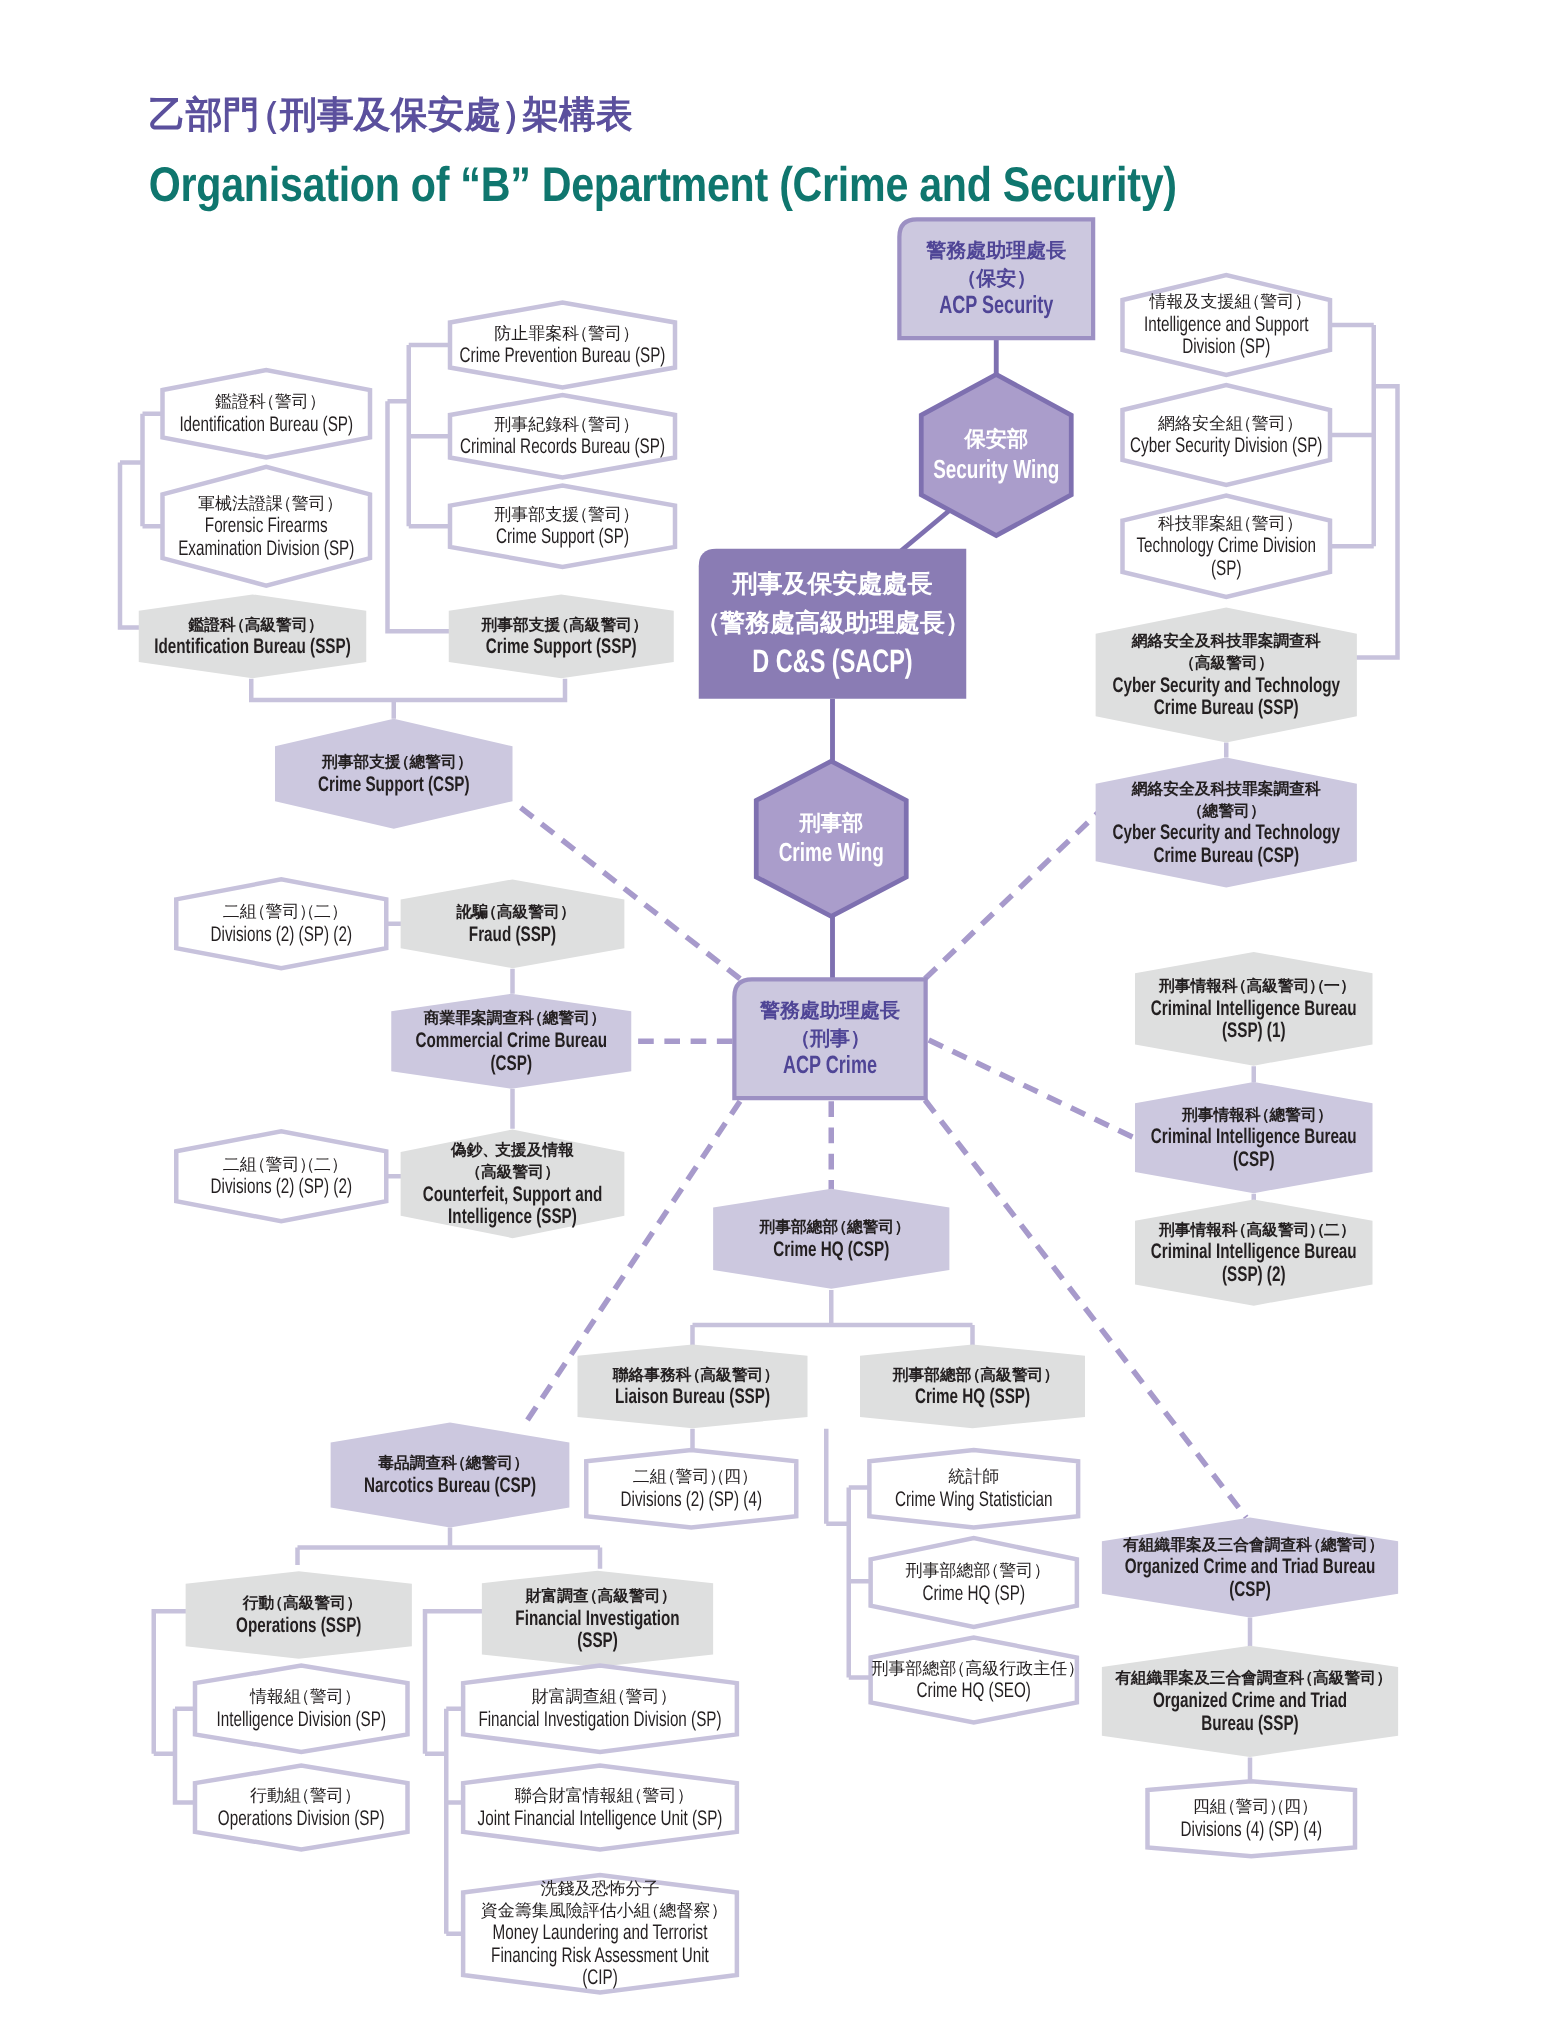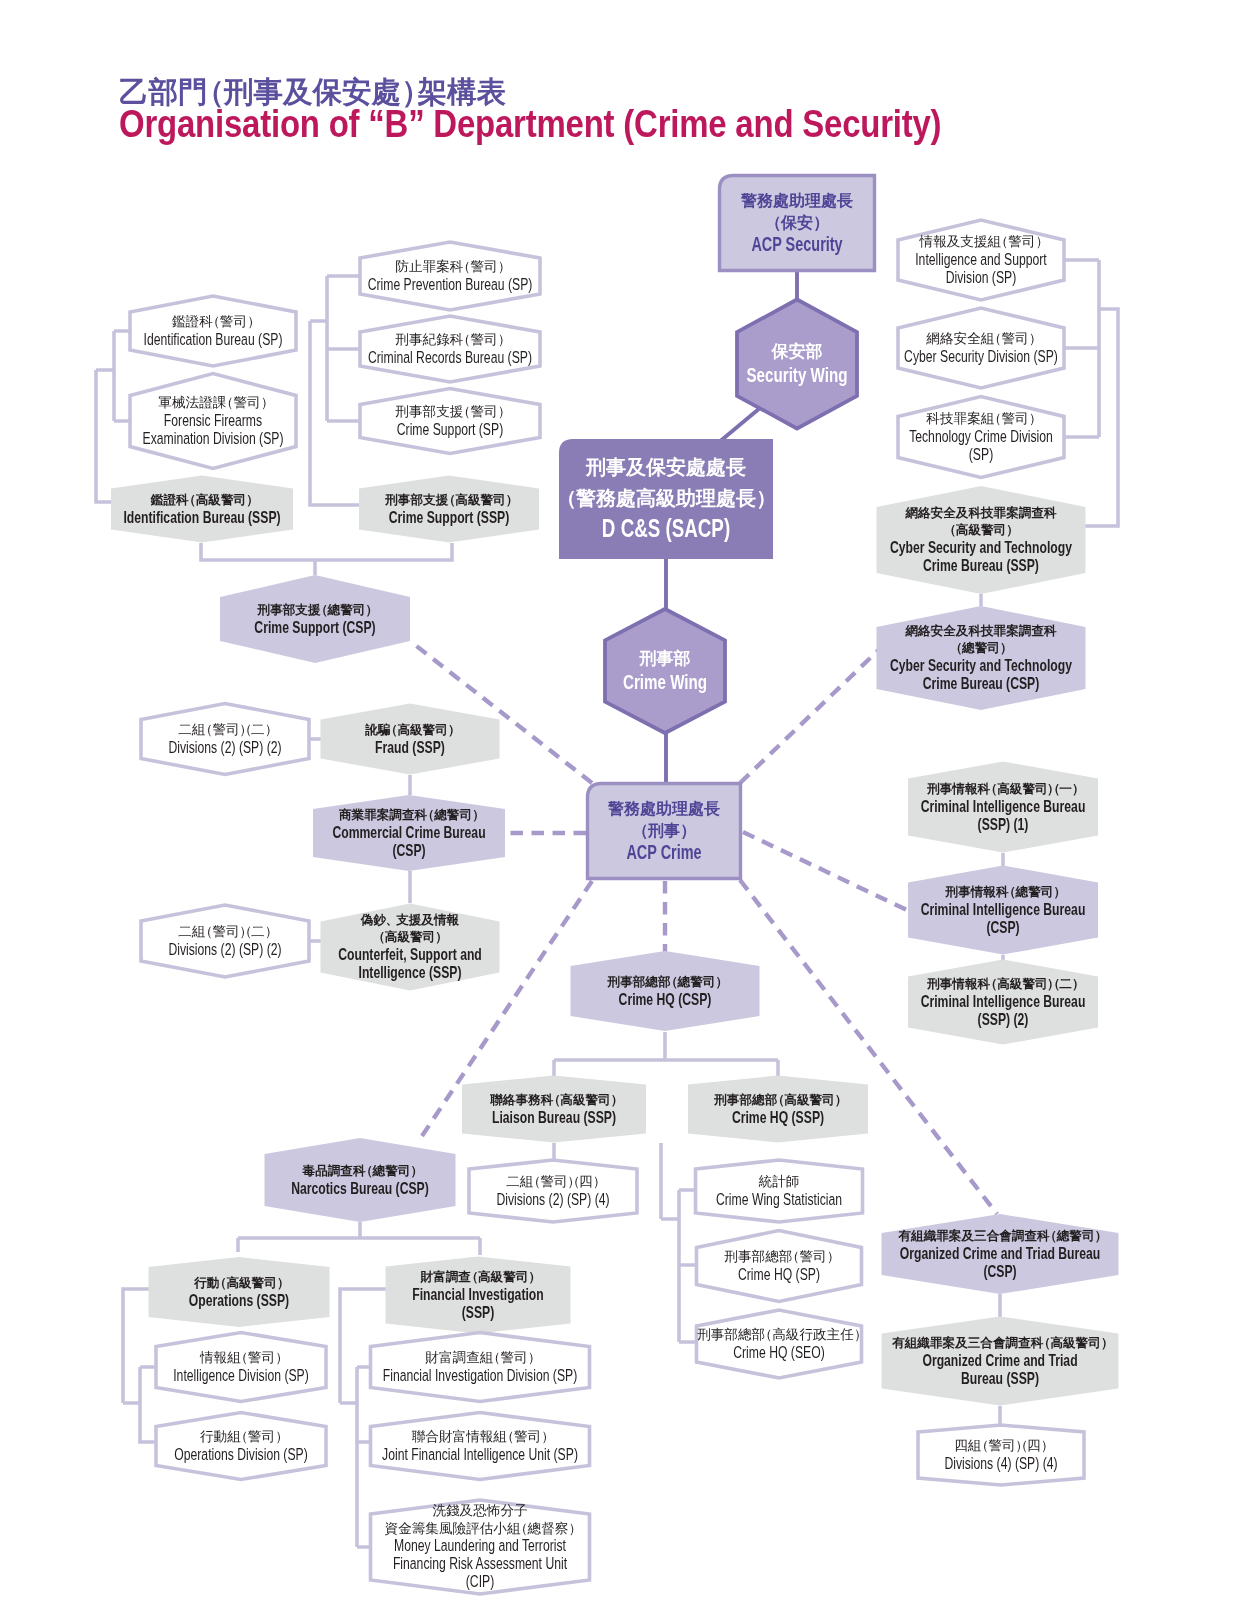--- a/index.html
+++ b/index.html
@@ -724,16 +724,16 @@
         <text x="297.77" y="94.00" fill="#5B509D" font-size="29.5" font-weight="700" text-anchor="middle" font-family="&quot;Liberation Sans&quot;,&quot;DejaVu Sans&quot;,sans-serif">及</text>
         <text x="327.27" y="94.00" fill="#5B509D" font-size="29.5" font-weight="700" text-anchor="middle" font-family="&quot;Liberation Sans&quot;,&quot;DejaVu Sans&quot;,sans-serif">保</text>
         <text x="356.77" y="94.00" fill="#5B509D" font-size="29.5" font-weight="700" text-anchor="middle" font-family="&quot;Liberation Sans&quot;,&quot;DejaVu Sans&quot;,sans-serif">安</text>
         <text x="386.27" y="94.00" fill="#5B509D" font-size="29.5" font-weight="700" text-anchor="middle" font-family="&quot;Liberation Sans&quot;,&quot;DejaVu Sans&quot;,sans-serif">處</text>
         <text x="416.06" y="94.00" fill="#5B509D" font-size="29.5" font-weight="700" text-anchor="middle" font-family="&quot;Liberation Sans&quot;,&quot;DejaVu Sans&quot;,sans-serif">）</text>
         <text x="432.29" y="94.00" fill="#5B509D" font-size="29.5" font-weight="700" text-anchor="middle" font-family="&quot;Liberation Sans&quot;,&quot;DejaVu Sans&quot;,sans-serif">架</text>
         <text x="461.79" y="94.00" fill="#5B509D" font-size="29.5" font-weight="700" text-anchor="middle" font-family="&quot;Liberation Sans&quot;,&quot;DejaVu Sans&quot;,sans-serif">構</text>
         <text x="491.29" y="94.00" fill="#5B509D" font-size="29.5" font-weight="700" text-anchor="middle" font-family="&quot;Liberation Sans&quot;,&quot;DejaVu Sans&quot;,sans-serif">表</text>
       </g>
     </svg>
-<div class="hl" style="color: #be185d;">
+<div class="hl" style="color: #0f766e; margin-top: 25px;">
   <div class="en">Organisation of “B” Department (Crime and Security)</div>
 </div>
 </div>
 
 </body></html>

